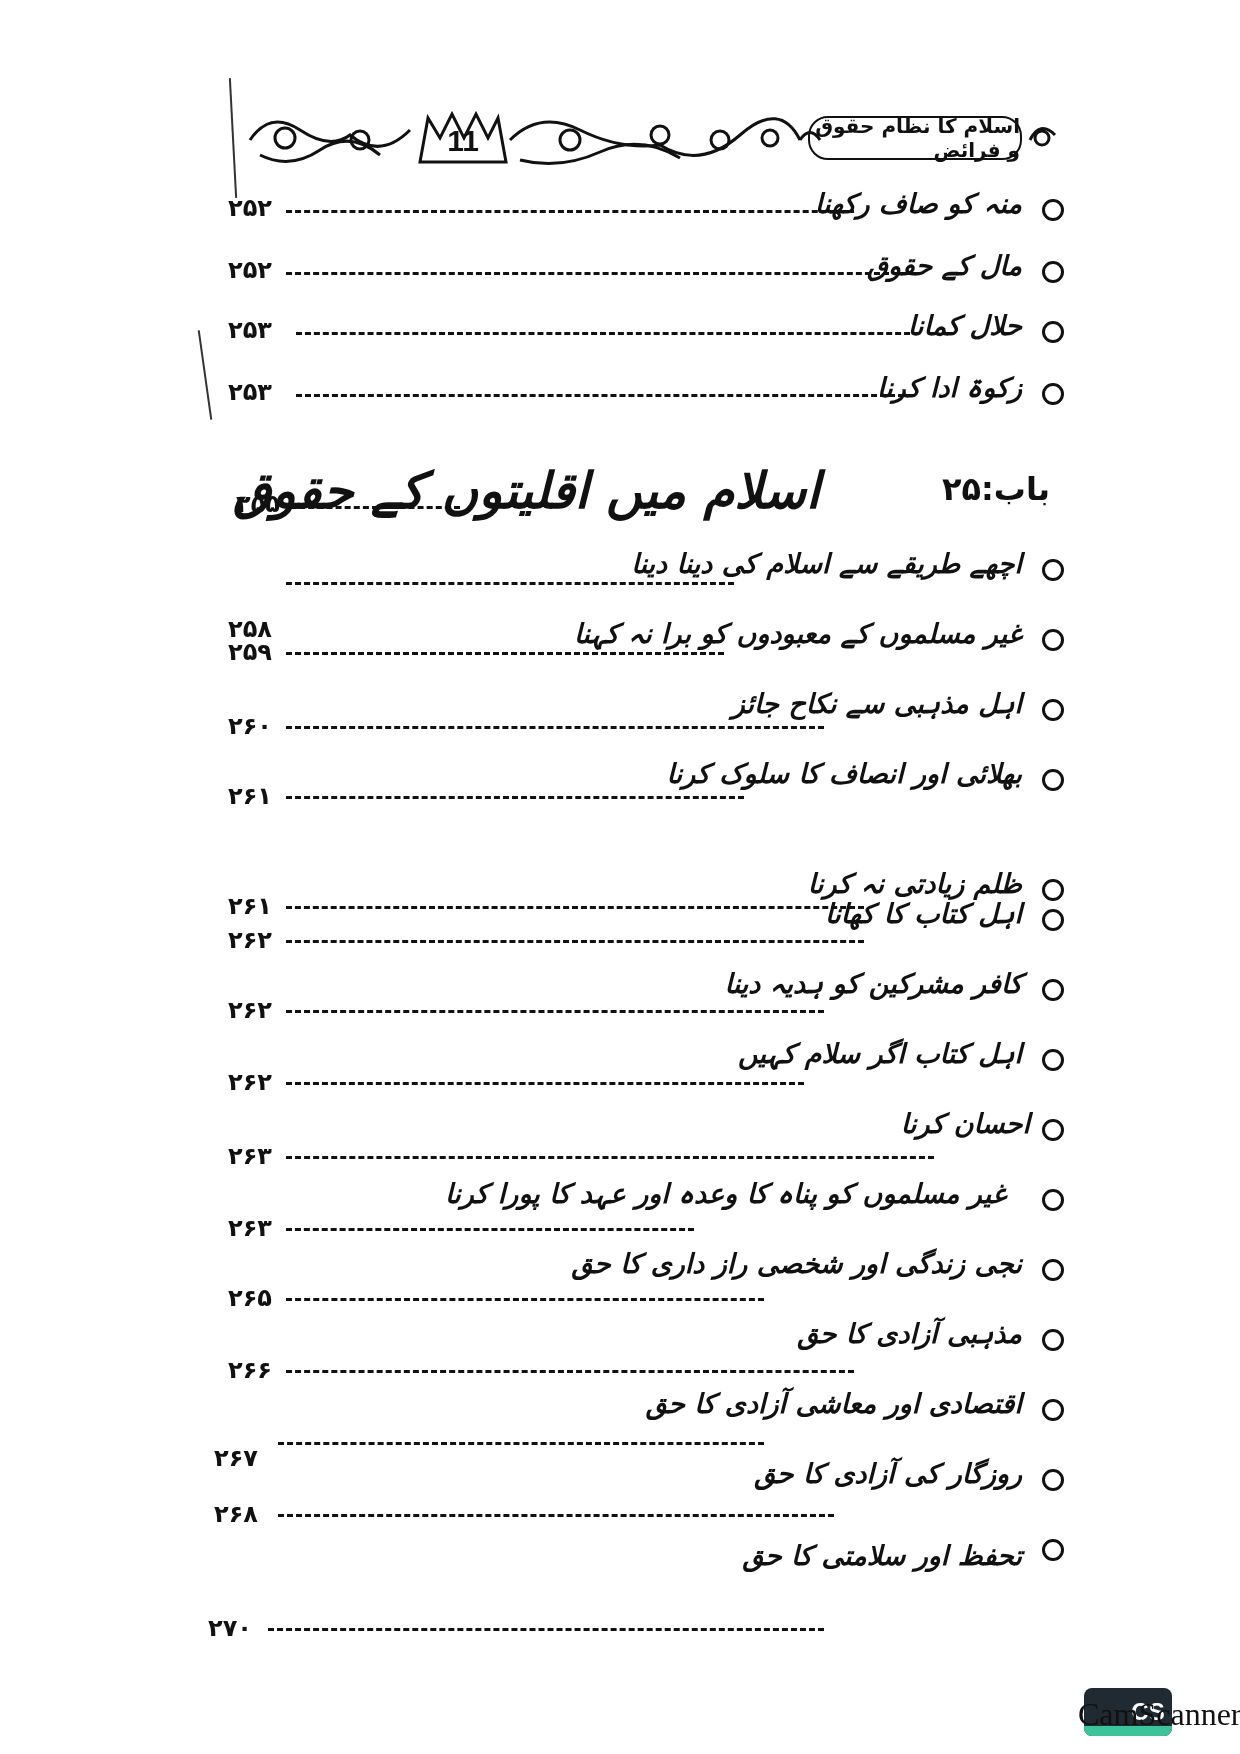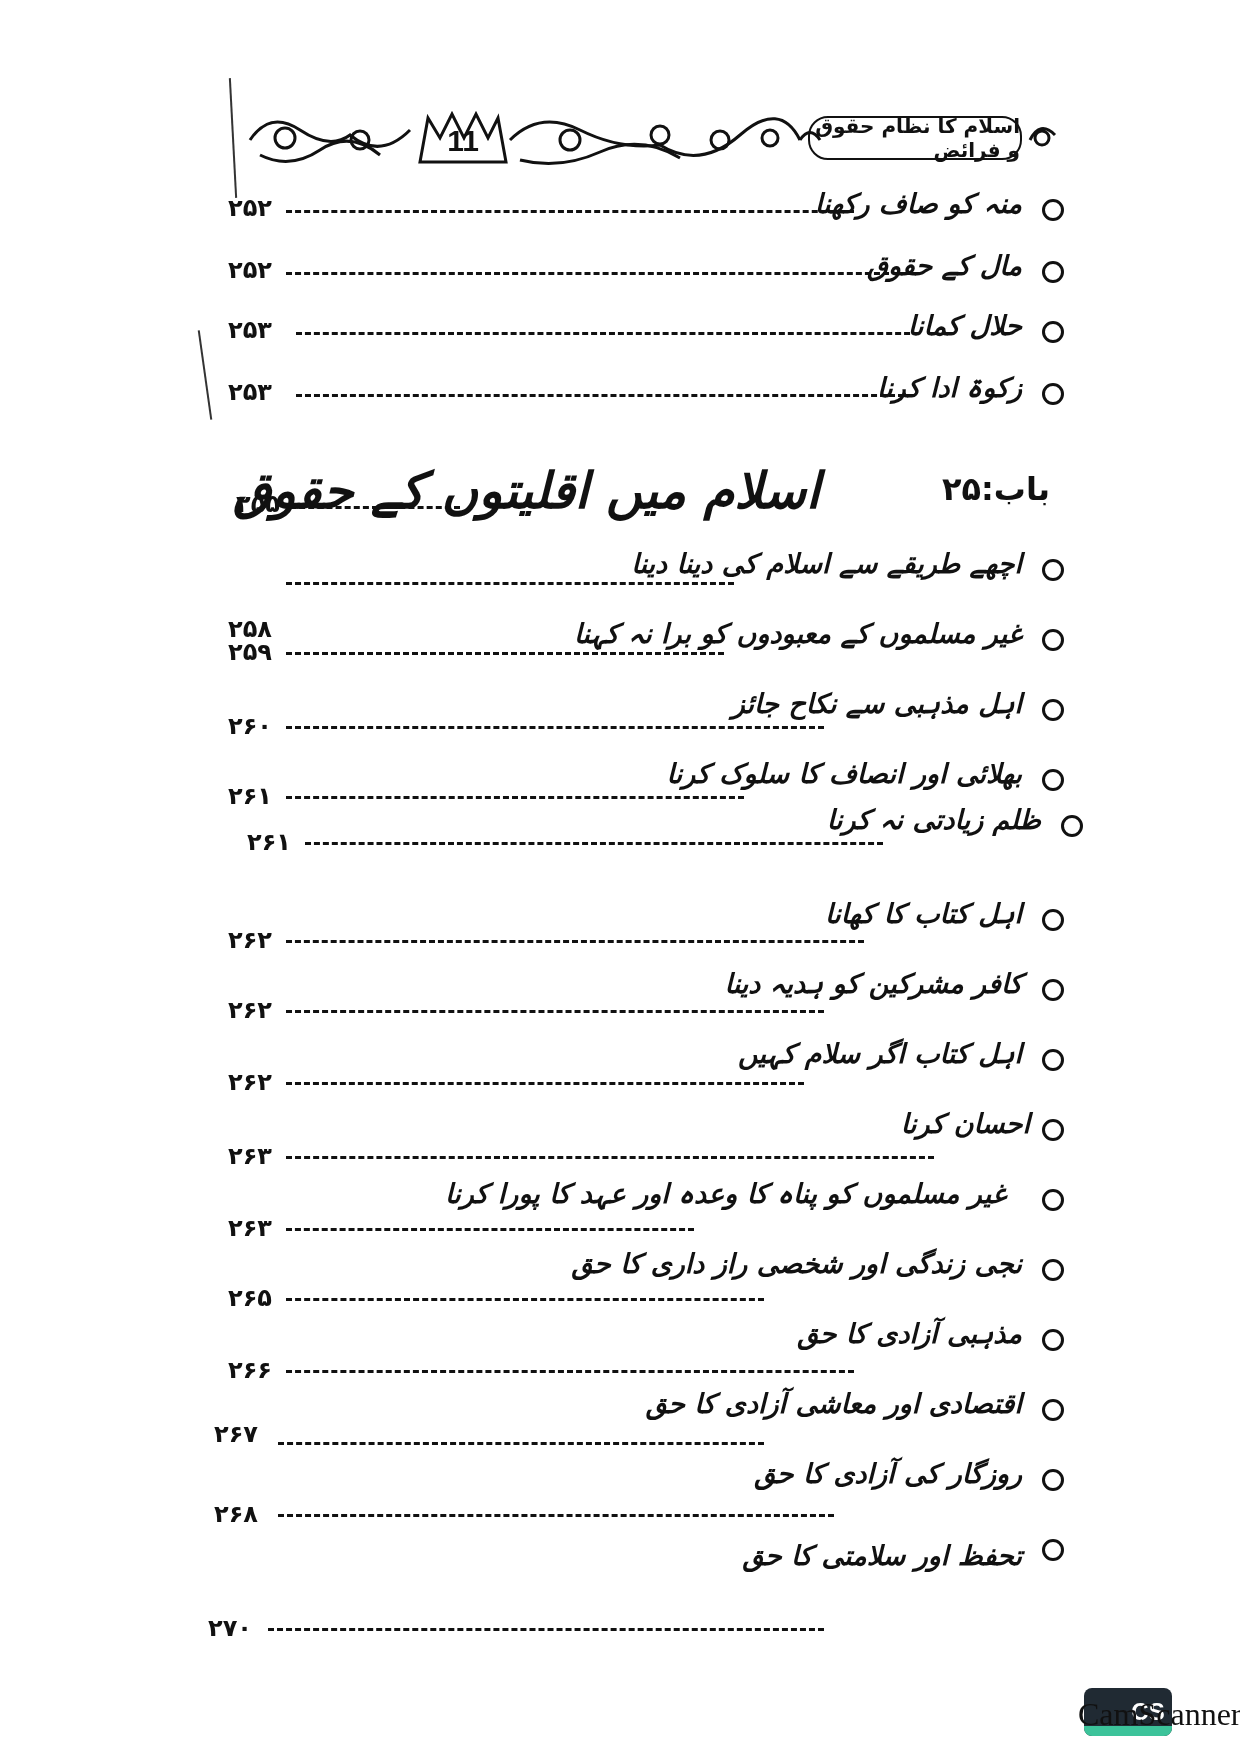--- a/index.html
+++ b/index.html
@@ -147,21 +147,21 @@
     <div class="title" style="right:42px;top:-8px;">اہل مذہبی سے نکاح جائز</div>
     <div class="leader" style="left:58px;right:240px;top:30px;"></div>
     <div class="page-no" style="top:16px;">۲۶۰</div>
   </div>
   <div class="row" style="top:766px;">
     <div class="bullet" style="top:3px;"></div>
     <div class="title" style="right:42px;top:-8px;">بھلائی اور انصاف کا سلوک کرنا</div>
     <div class="leader" style="left:58px;right:320px;top:30px;"></div>
     <div class="page-no" style="top:16px;">۲۶۱</div>
   </div>
-  <div class="row" style="top:812px;margin-left:19px;">
+  <div class="row" style="top:876px;">
     <div class="bullet" style="top:3px;"></div>
     <div class="title" style="right:42px;top:-8px;">ظلم زیادتی نہ کرنا</div>
     <div class="leader" style="left:58px;right:200px;top:30px;"></div>
     <div class="page-no" style="top:16px;">۲۶۱</div>
   </div>
   <div class="row" style="top:906px;">
     <div class="bullet" style="top:3px;"></div>
     <div class="title" style="right:42px;top:-8px;">اہل کتاب کا کھانا</div>
     <div class="leader" style="left:58px;right:200px;top:34px;"></div>
     <div class="page-no" style="top:20px;">۲۶۲</div>
@@ -199,21 +199,21 @@
   <div class="row" style="top:1326px;">
     <div class="bullet" style="top:3px;"></div>
     <div class="title" style="right:42px;top:-8px;">مذہبی آزادی کا حق</div>
     <div class="leader" style="left:58px;right:210px;top:44px;"></div>
     <div class="page-no" style="top:30px;">۲۶۶</div>
   </div>
   <div class="row" style="top:1396px;">
     <div class="bullet" style="top:3px;"></div>
     <div class="title" style="right:42px;top:-8px;">اقتصادی اور معاشی آزادی کا حق</div>
     <div class="leader" style="left:50px;right:300px;top:46px;"></div>
-    <div class="page-no" style="top:24px;left:-14px;">۲۶۷</div>
+    <div class="page-no" style="top:48px;left:-14px;">۲۶۷</div>
   </div>
   <div class="row" style="top:1466px;">
     <div class="bullet" style="top:3px;"></div>
     <div class="title" style="right:42px;top:-8px;">روزگار کی آزادی کا حق</div>
     <div class="leader" style="left:50px;right:230px;top:48px;"></div>
     <div class="page-no" style="top:34px;left:-14px;">۲۶۸</div>
   </div>
   <div class="row" style="top:1536px;">
     <div class="bullet" style="top:3px;"></div>
     <div class="title" style="right:42px;top:4px;">تحفظ اور سلامتی کا حق</div>

